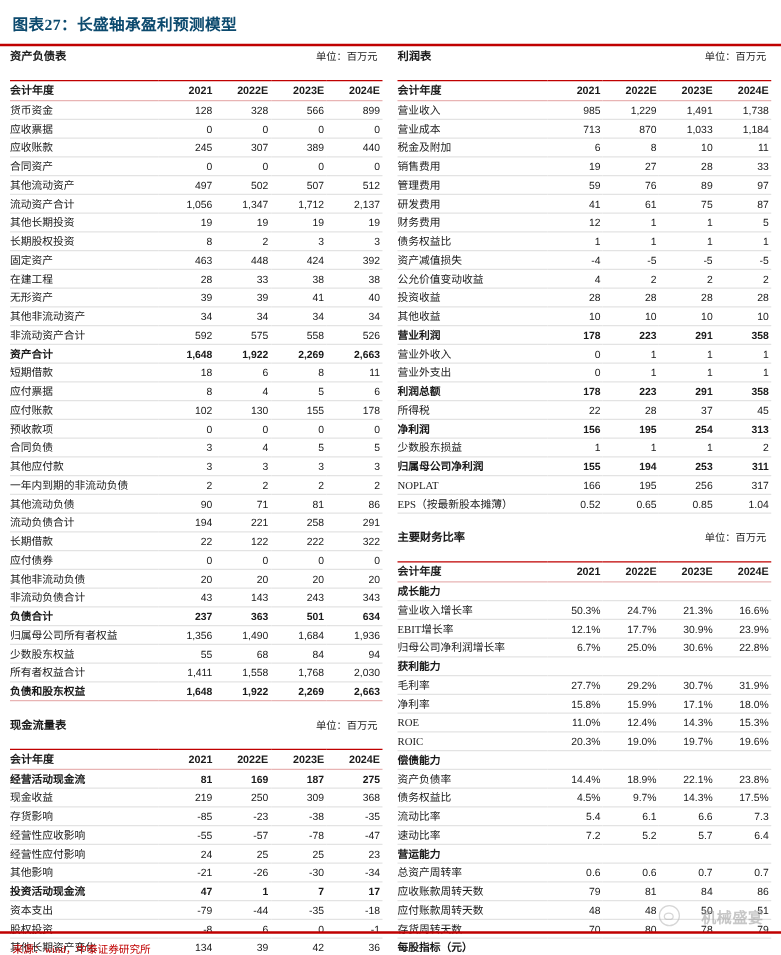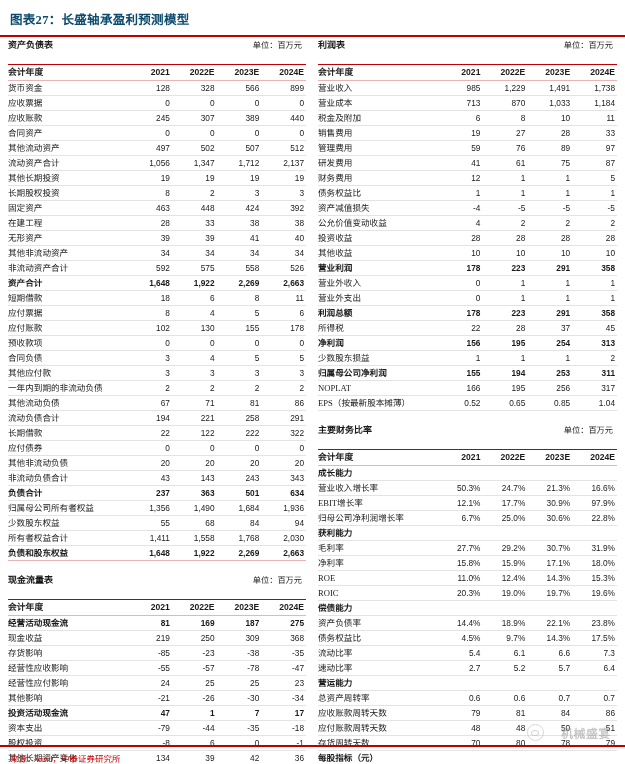--- a/index.html
+++ b/index.html
@@ -350,21 +350,21 @@
           </tr>
           <tr class="">
             <td class="lbl">一年内到期的非流动负债</td>
             <td class="num">2</td>
             <td class="num">2</td>
             <td class="num">2</td>
             <td class="num">2</td>
           </tr>
           <tr class="">
             <td class="lbl">其他流动负债</td>
-            <td class="num">67</td>
+            <td class="num">90</td>
             <td class="num">71</td>
             <td class="num">81</td>
             <td class="num">86</td>
           </tr>
           <tr class="">
             <td class="lbl">流动负债合计</td>
             <td class="num">194</td>
             <td class="num">221</td>
             <td class="num">258</td>
             <td class="num">291</td>
@@ -755,21 +755,21 @@
             <td class="num">50.3%</td>
             <td class="num">24.7%</td>
             <td class="num">21.3%</td>
             <td class="num">16.6%</td>
           </tr>
           <tr class="">
             <td class="lbl">EBIT增长率</td>
             <td class="num">12.1%</td>
             <td class="num">17.7%</td>
             <td class="num">30.9%</td>
-            <td class="num">97.9%</td>
+            <td class="num">23.9%</td>
           </tr>
           <tr class="">
             <td class="lbl">归母公司净利润增长率</td>
             <td class="num">6.7%</td>
             <td class="num">25.0%</td>
             <td class="num">30.6%</td>
             <td class="num">22.8%</td>
           </tr>
           <tr class="grp">
             <td class="lbl">获利能力</td>
@@ -829,21 +829,21 @@
           </tr>
           <tr class="">
             <td class="lbl">流动比率</td>
             <td class="num">5.4</td>
             <td class="num">6.1</td>
             <td class="num">6.6</td>
             <td class="num">7.3</td>
           </tr>
           <tr class="">
             <td class="lbl">速动比率</td>
-            <td class="num">2.7</td>
+            <td class="num">7.2</td>
             <td class="num">5.2</td>
             <td class="num">5.7</td>
             <td class="num">6.4</td>
           </tr>
           <tr class="grp">
             <td class="lbl">营运能力</td>
             <td class="num"></td>
             <td class="num"></td>
             <td class="num"></td>
             <td class="num"></td>

